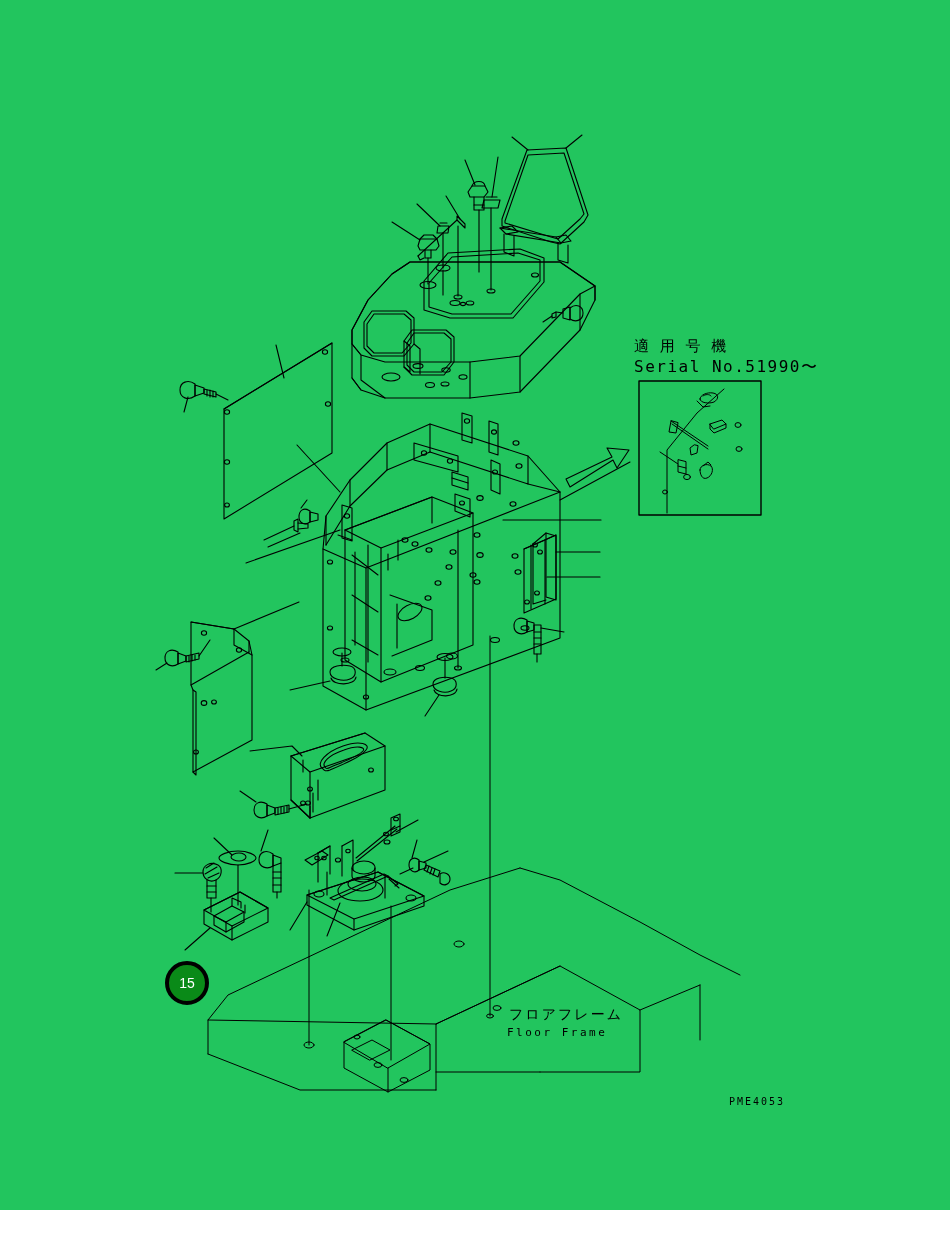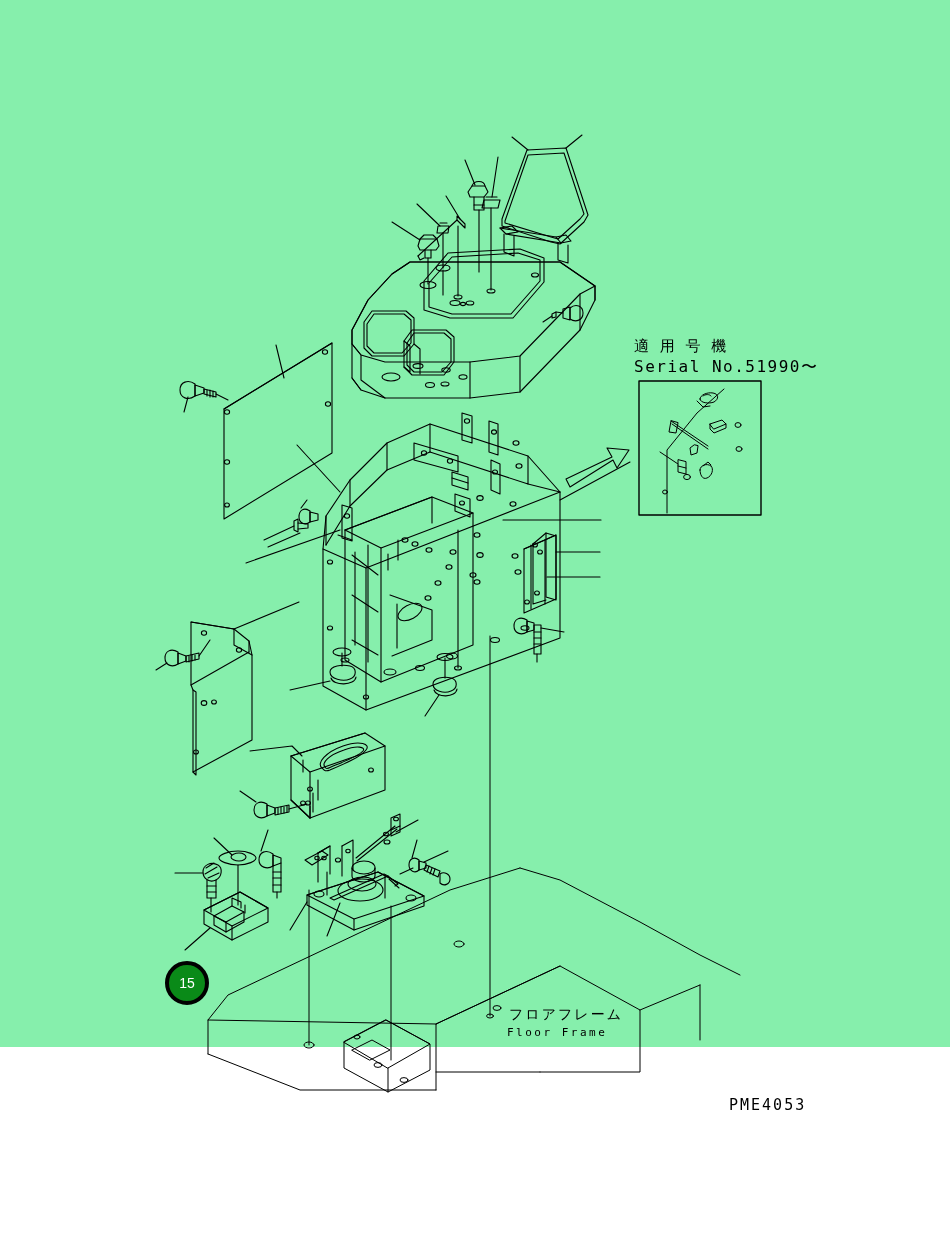--- a/index.html
+++ b/index.html
@@ -12,22 +12,22 @@
     height: 1257px;
     position: relative;
     overflow: hidden;
     font-family: "Liberation Sans", sans-serif;
     color: #000;
   }
   #sheet {
     position: absolute;
     left: 0; top: 0;
     width: 950px;
-    height: 1047px;
-    background: #86efac;
+    height: 1210px;
+    background: #22c55e;
   }
   svg.drawing {
     position: absolute;
     left: 0; top: 0;
     width: 950px;
     height: 1257px;
   }
   .label-jp {
     position: absolute;
     font-family: "DejaVu Sans", sans-serif;
@@ -43,21 +43,21 @@
     white-space: nowrap;
   }
   #serial-jp { left: 634px; top: 337px; }
   #serial-en { left: 634px; top: 357px; font-size: 16px; letter-spacing: 1.5px; }
   #floor-jp  { left: 509px; top: 1006px; font-size: 14px; letter-spacing: 2px; text-align: center;}
   #floor-en  { left: 507px; top: 1026px; font-size: 11px; letter-spacing: 2.5px;}
   #drawing-no {
     position: absolute;
     left: 729px; top: 1096px;
     font-family: "DejaVu Sans Mono", monospace;
-    font-size: 15px;
+    font-size: 10px;
     letter-spacing: 2px;
     white-space: nowrap;
   }
   #callout-badge {
     position: absolute;
     left: 165px; top: 961px;
     width: 44px; height: 44px;
     border-radius: 50%;
     background: #0a8a18;
     border: 4px solid #000000;

